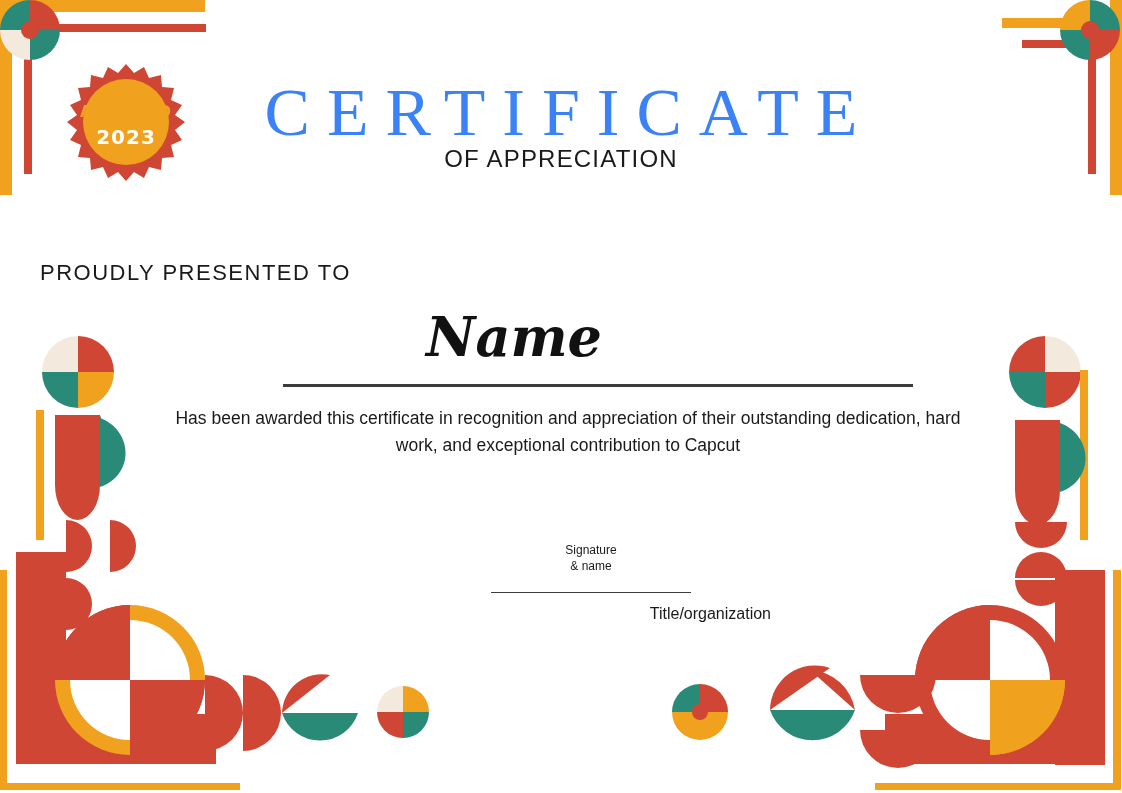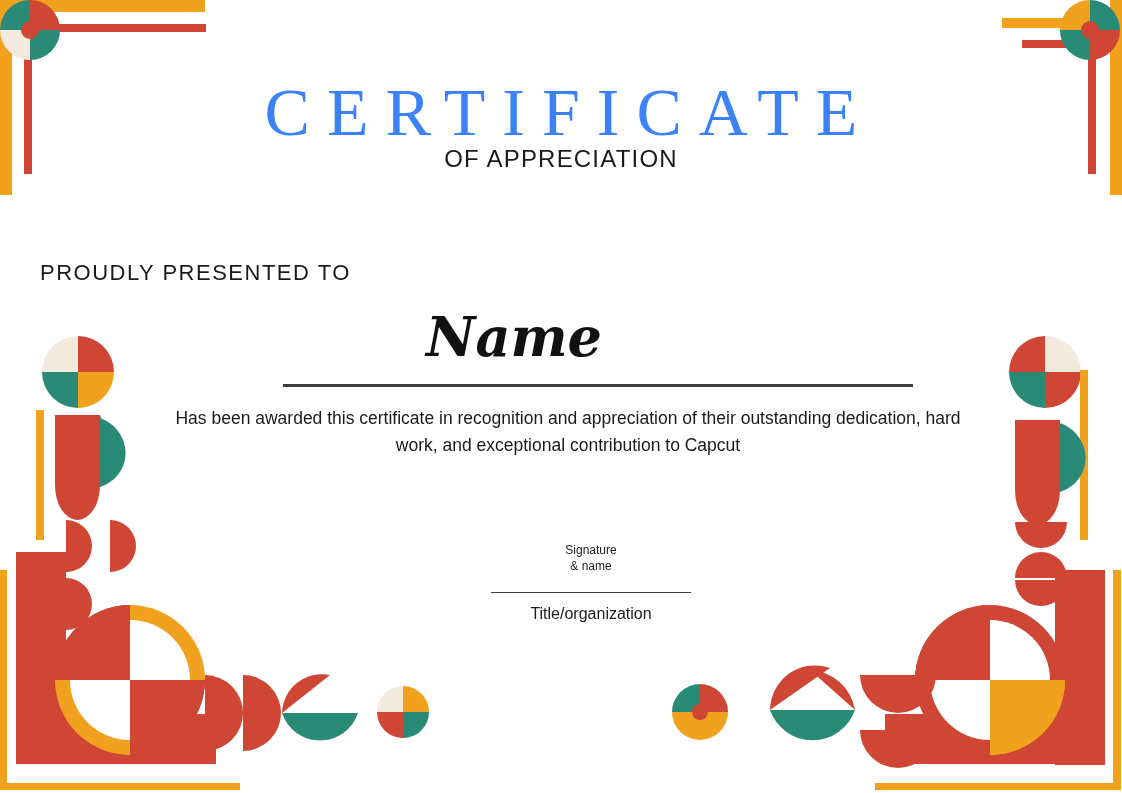--- a/index.html
+++ b/index.html
@@ -103,21 +103,21 @@
     left: 491px;
     width: 200px;
     height: 1px;
     background: #3c3c3c;
   }
   .sig-title {
     position: absolute;
     top: 605px;
     left: 411px;
     width: 360px;
-    text-align: center;
+    text-align: right;
     font-size: 16px;
     color: #1a1a1a;
   }
 
   
   .badge {
     position: absolute;
     top: 62px;
     left: 62px;
     width: 128px;
@@ -277,20 +277,34 @@
       <g transform="translate(40,382)">
         <path d="M0,-28 A28,28 0 0 1 28,0 L0,0 Z" fill="#cf4634"></path>
         <path d="M28,0 A28,28 0 0 1 0,28 L0,0 Z" fill="#f0a11e"></path>
         <path d="M0,28 A28,28 0 0 1 -28,0 L0,0 Z" fill="#f0a11e"></path>
         <path d="M-28,0 A28,28 0 0 1 0,-28 L0,0 Z" fill="#2a8a78"></path>
         <circle cx="0" cy="0" r="8" fill="#cf4634"></circle>
       </g>
     </svg>
   </div>
 
+  <div class="badge">
+    <svg width="128" height="128" viewBox="0 0 128 128">
+      <g id="starburst">
+        <path fill="#cf4634" d="M64 2
+          L72 11 L82 5 L87 16 L99 13 L100 25 L112 26 L109 38 L120 43 L113 53 L123 60
+          L113 68 L120 78 L109 83 L112 95 L100 96 L99 108 L87 105 L82 116 L72 110 L64 119
+          L56 110 L46 116 L41 105 L29 108 L28 96 L16 95 L19 83 L8 78 L15 68 L5 60
+          L15 53 L8 43 L19 38 L16 26 L28 25 L29 13 L41 16 L46 5 L56 11 Z"></path>
+      </g>
+      <circle cx="64" cy="60" r="43" fill="#f0a11e"></circle>
+      <text class="badge-line1" x="64" y="55" text-anchor="middle">AWARDED</text>
+      <text class="badge-line2" x="64" y="82" text-anchor="middle">2023</text>
+    </svg>
+  </div>
 
   <div class="title">CERTIFICATE</div>
   <div class="subtitle">OF APPRECIATION</div>
 
   <div class="presented">PROUDLY PRESENTED TO</div>
   <div class="recipient">Name</div>
   <div class="rule"></div>
   <div class="blurb">Has been awarded this certificate in recognition and appreciation of their outstanding dedication, hard work, and exceptional contribution to Capcut</div>
 
   <div class="sig-name">Signature<br>&amp; name</div>

